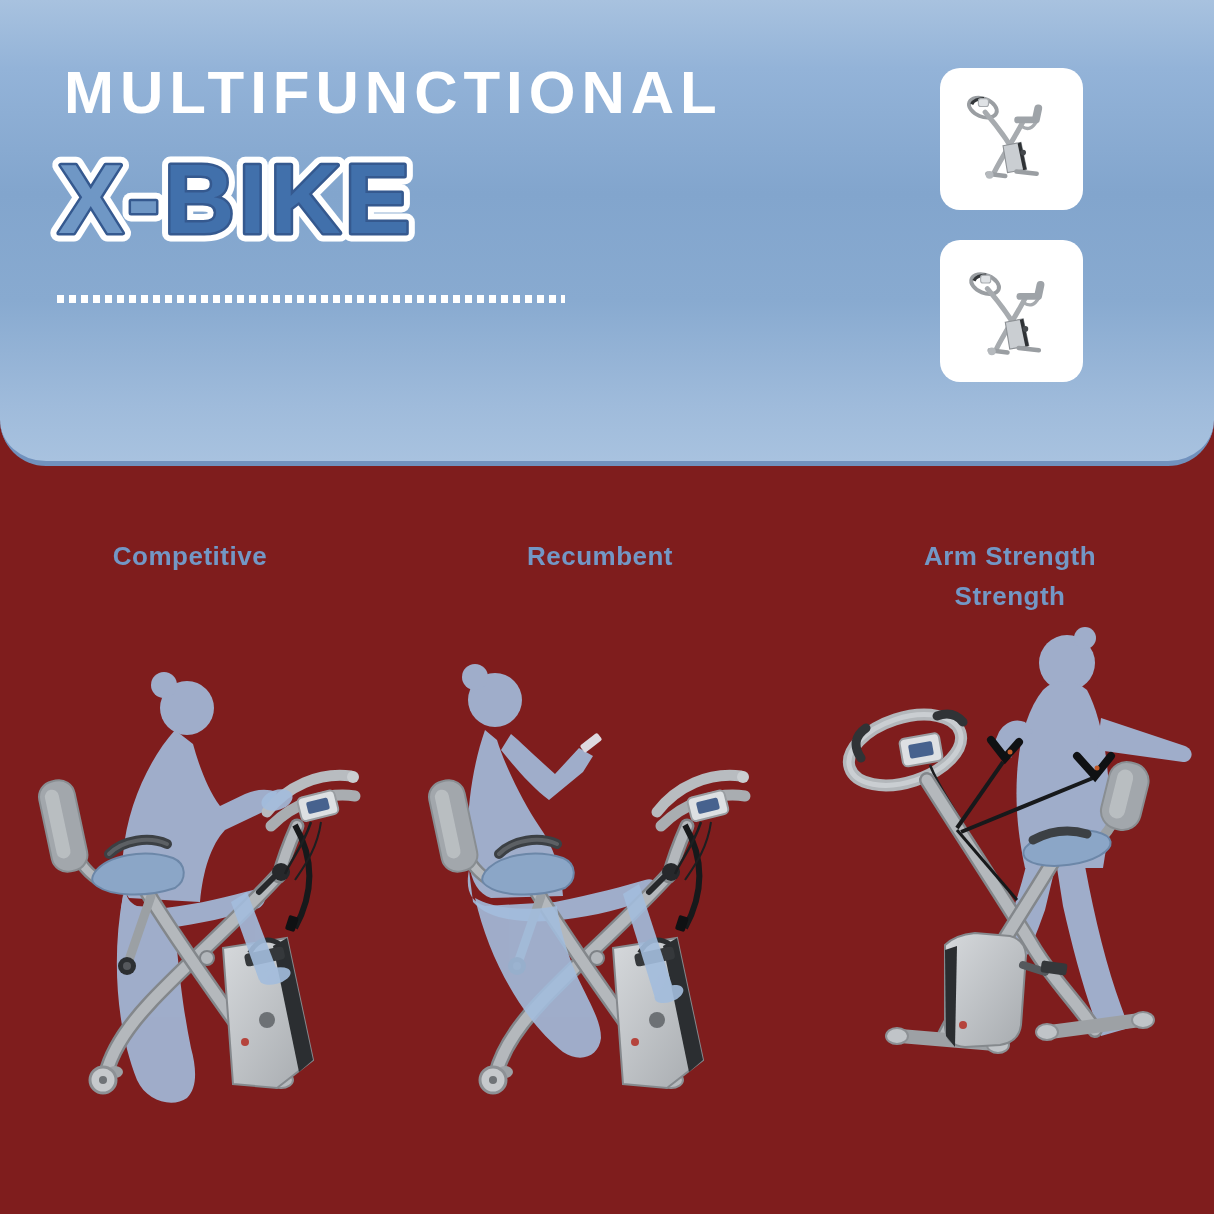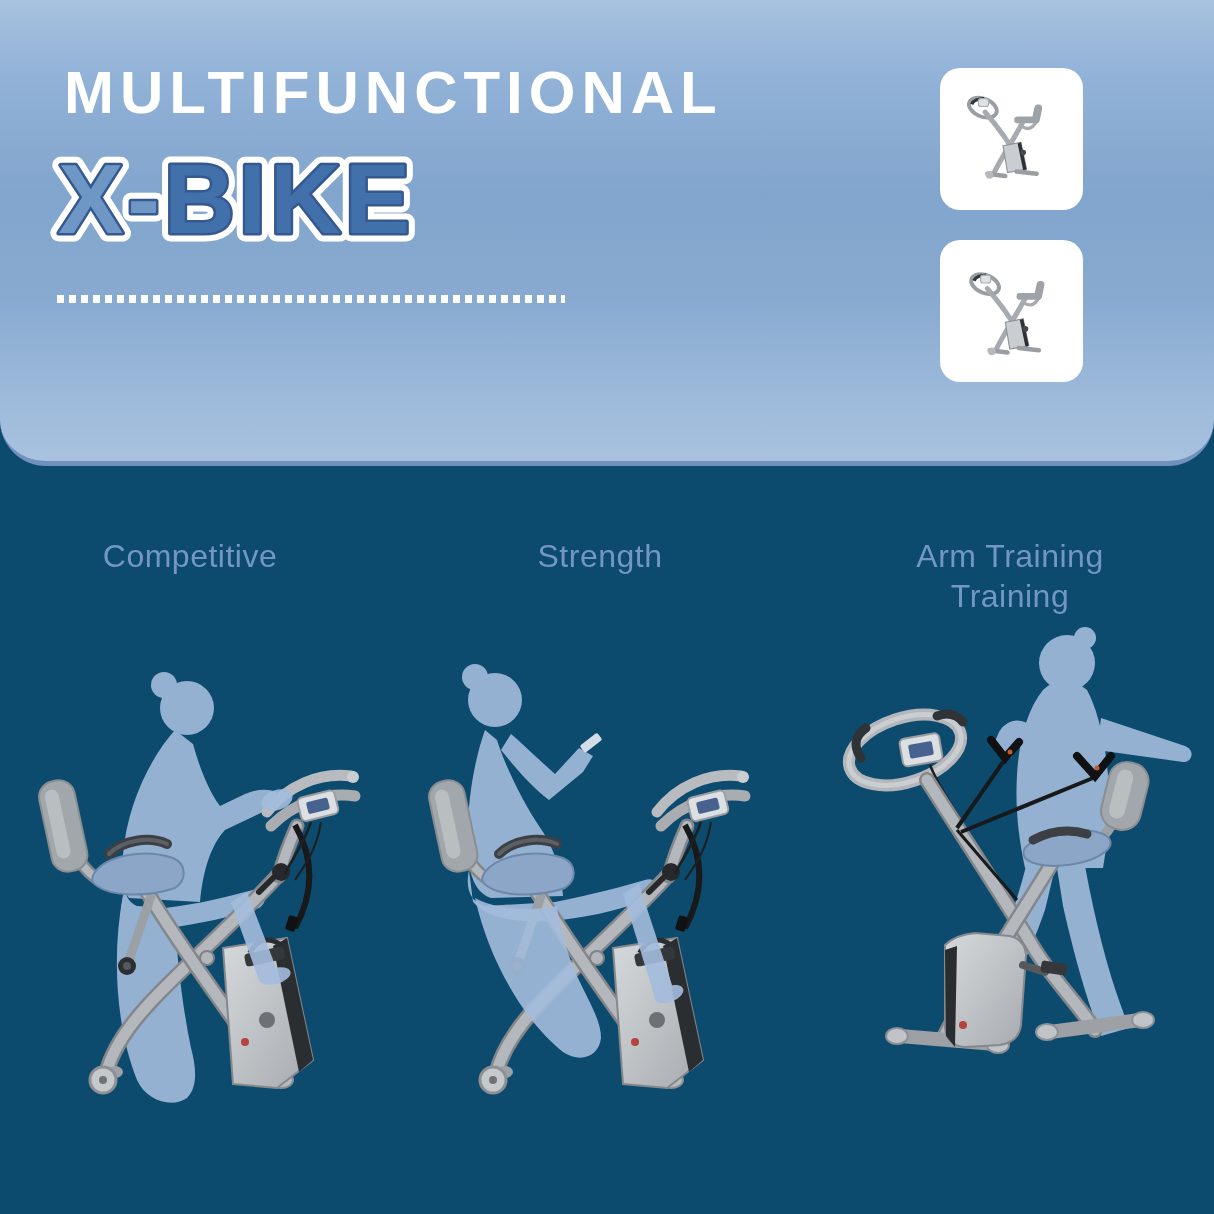--- a/index.html
+++ b/index.html
@@ -1,32 +1,32 @@
 <!DOCTYPE html>
 <html><head>
 <meta charset="utf-8">
 <style>
   html,body{margin:0;padding:0;background:#ffffff;}
-  .canvas{position:relative;width:1214px;height:1214px;background:#0c4a6e;overflow:hidden;
+  .canvas{position:relative;width:1214px;height:1214px;background:#7f1d1d;overflow:hidden;
           font-family:"Liberation Sans",sans-serif;}
   
   .hero{position:absolute;left:0;top:0;width:1214px;height:461px;
         background:linear-gradient(180deg,#a8c2df 0%,#93b3d8 15%,#82a5cd 42%,#88aad0 65%,#9fbbdb 88%,#a8c2df 100%);
         border-bottom:5px solid #7191bd;border-radius:0 0 46px 46px;}
   .hero-title{position:absolute;left:64px;top:63px;font-size:60px;line-height:60px;font-weight:bold;
               color:#ffffff;letter-spacing:6px;white-space:nowrap;}
   .hero-sub{position:absolute;left:48px;top:150px;width:430px;height:118px;}
   .dotted{position:absolute;left:57px;top:295px;width:508px;height:8px;
           background:repeating-linear-gradient(90deg,#ffffff 0 7px,rgba(255,255,255,0) 7px 12px);}
   .thumb{position:absolute;left:940px;width:143px;height:142px;background:#ffffff;border-radius:20px;
          display:flex;align-items:center;justify-content:center;}
   .thumb-1{top:68px;} .thumb-2{top:240px;}
   
-  .mode-label{position:absolute;top:536px;width:300px;text-align:center;font-weight:normal;
-              font-size:32px;line-height:40px;color:#7397c5;letter-spacing:.5px;}
+  .mode-label{position:absolute;top:536px;width:300px;text-align:center;font-weight:bold;
+              font-size:26px;line-height:40px;color:#7397c5;letter-spacing:.5px;}
   .mode-label span{display:block;}
   .ml-1{left:40px;} .ml-2{left:450px;} .ml-3{left:860px;}
   
   .fig{position:absolute;}
   .fig-1{left:15px;top:640px;}
   .fig-2{left:405px;top:640px;}
   .fig-3{left:805px;top:600px;}
 </style>
 </head>
 <body>
@@ -142,25 +142,25 @@
             <use href="#minibike"></use>
           </g>
       </svg>
     </div>
   </header>
 
   <div class="mode-label ml-1">
     <span>Competitive</span>
   </div>
   <div class="mode-label ml-2">
-    <span>Strength</span>
+    <span>Recumbent</span>
   </div>
   <div class="mode-label ml-3">
-    <span>Arm Training</span>
-    <span>Training</span>
+    <span>Arm Strength</span>
+    <span>Strength</span>
   </div>
 
   <svg class="fig fig-1" width="400" height="560" viewBox="0 0 400 560">
     <g opacity="0.9" fill="#a3bddd">
       <circle cx="172" cy="68" r="27"></circle>
       <circle cx="149" cy="45" r="13"></circle>
       <path d="M160,90 C135,118 112,165 108,215 C106,235 108,250 114,258 L185,262
                C188,230 196,205 210,190 L256,168 L262,152 C250,148 240,150 230,154
                L205,166 C193,150 184,126 178,104 Z"></path>
       <path d="M112,235 C108,252 112,262 122,266 L150,268 C185,264 215,256 238,250

